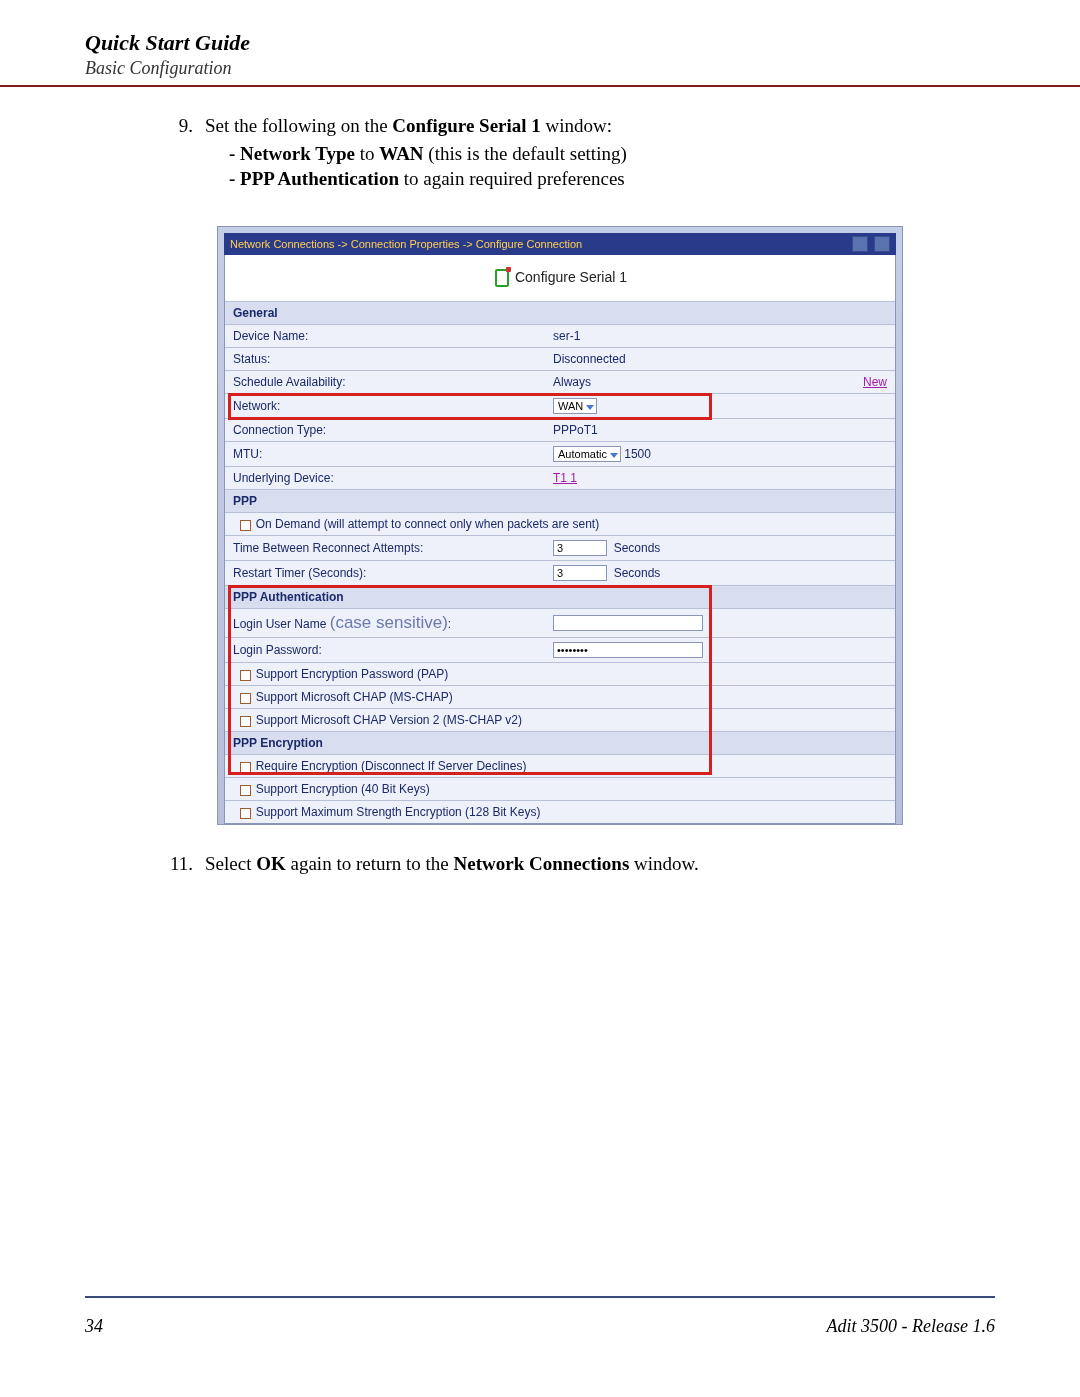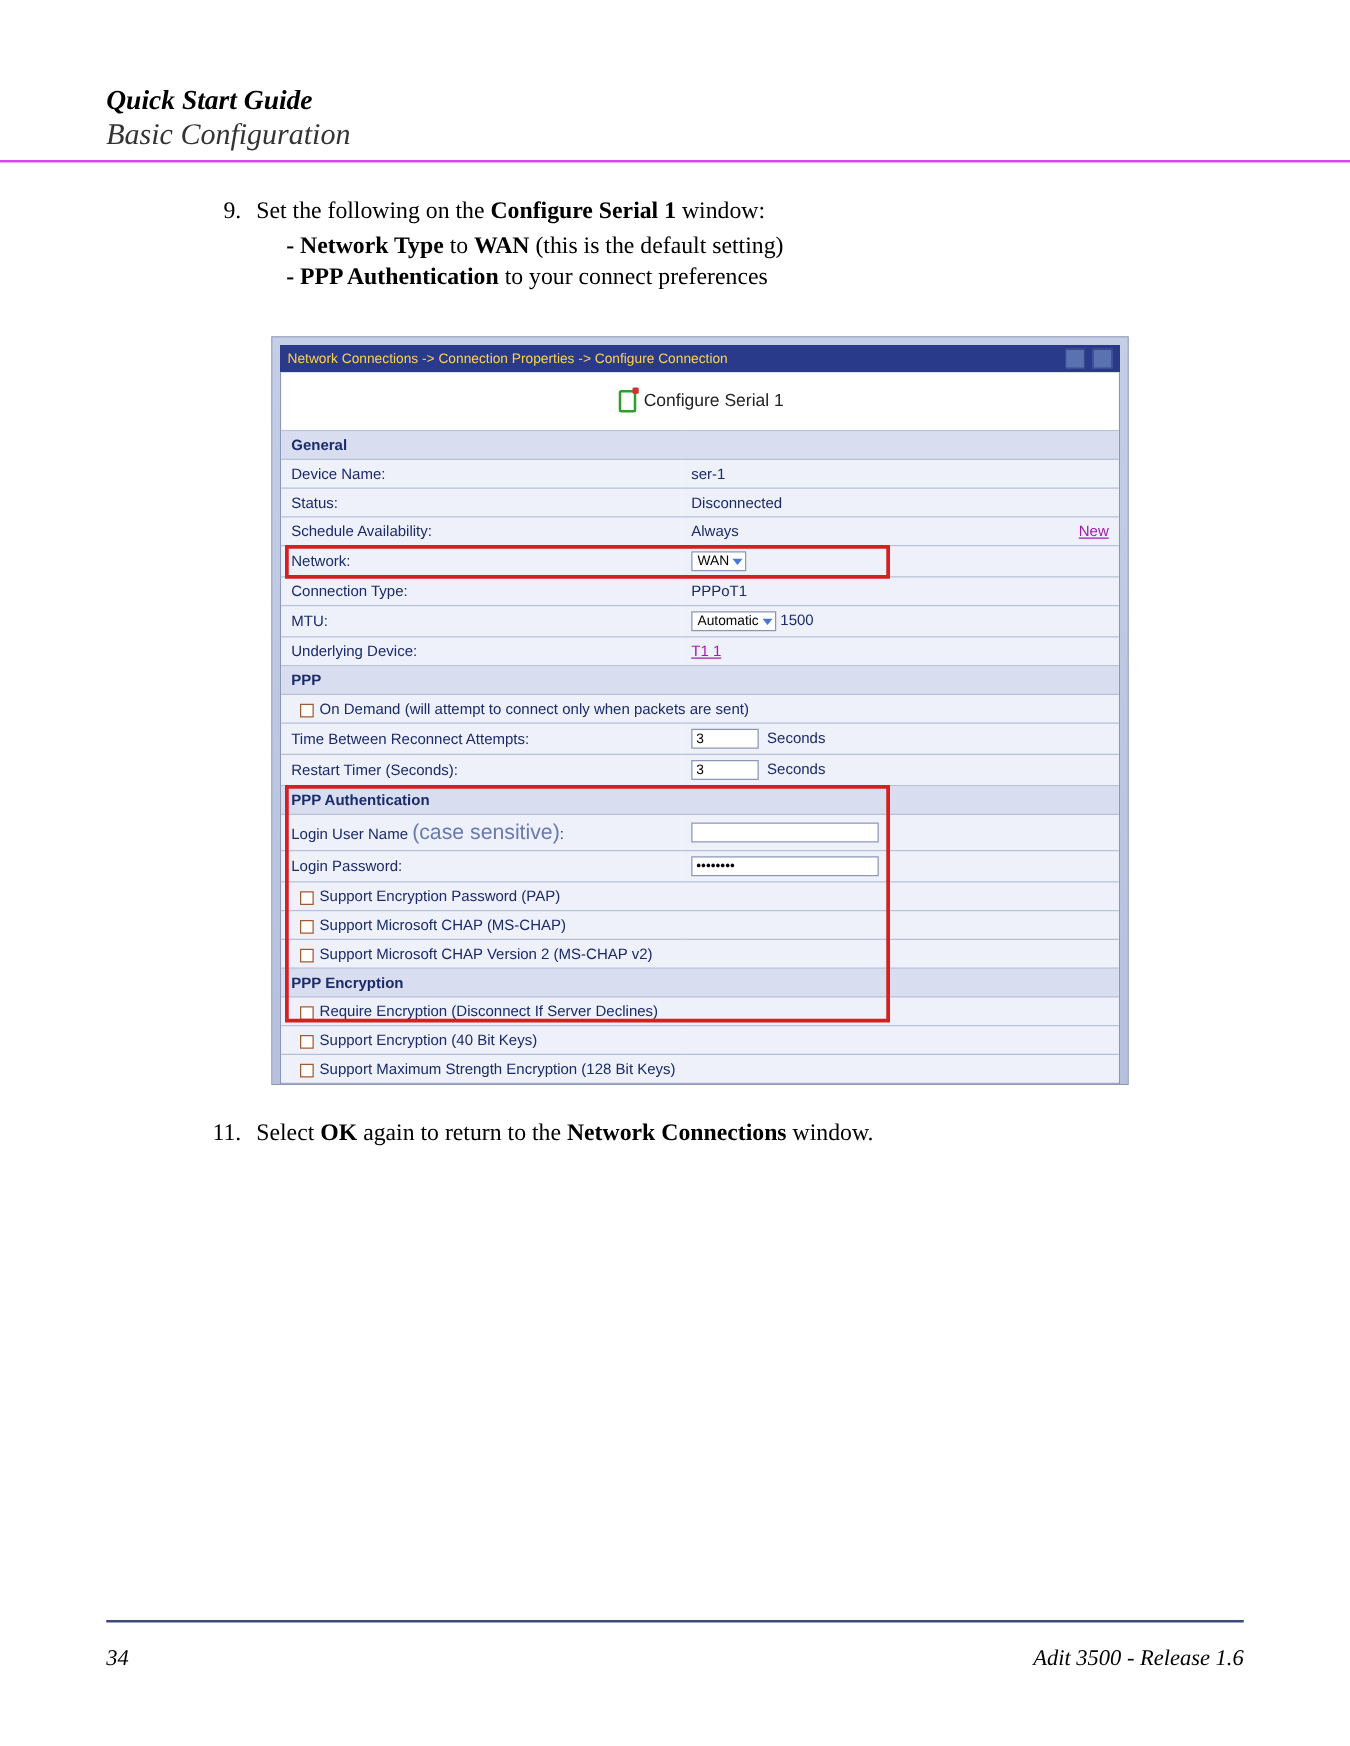--- a/index.html
+++ b/index.html
@@ -5,32 +5,32 @@
   * { box-sizing: border-box; margin: 0; padding: 0; }
   body {
     font-family: Georgia, 'Times New Roman', serif;
     background: #fff;
     width: 1080px;
     height: 1397px;
     position: relative;
     color: #000;
   }
   .page-header {
-    padding: 67px 85px 6px 85px;
-    border-bottom: 2px solid #d946ef;
+    padding: 30px 85px 6px 85px;
+    border-bottom: 2px solid #7f1d1d;
   }
   .page-header h1 {
     font-style: italic;
     font-weight: bold;
     font-size: 22px;
     margin-bottom: 2px;
   }
   .page-header .subtitle {
     font-style: italic;
-    font-size: 24px;
+    font-size: 18px;
     color: #333;
   }
   .content {
     padding: 26px 85px 0 85px;
   }
   ol.steps {
     list-style: none;
     font-size: 19px;
     line-height: 1.35;
   }
@@ -184,21 +184,21 @@
 
 <div class="content">
   <ol class="steps">
     <li>
       <span class="num">9.</span>
       <span>
         <span>Set the following on the </span><span class="b">Configure Serial 1</span><span> window:</span>
       </span>
       <div class="sub">
         <div><span class="b">- Network Type</span><span> to </span><span class="b">WAN</span><span> (this is the default setting)</span></div>
-        <div><span class="b">- PPP Authentication</span><span> to your connect preferences</span></div>
+        <div><span class="b">- PPP Authentication</span><span> to again required preferences</span></div>
       </div>
     </li>
   </ol>
 
   <div class="screenshot">
     <div class="ss-breadcrumb">
       <span>Network Connections -&gt; Connection Properties -&gt; Configure Connection</span>
       <span class="icons">
         <span></span>
         <span></span>

